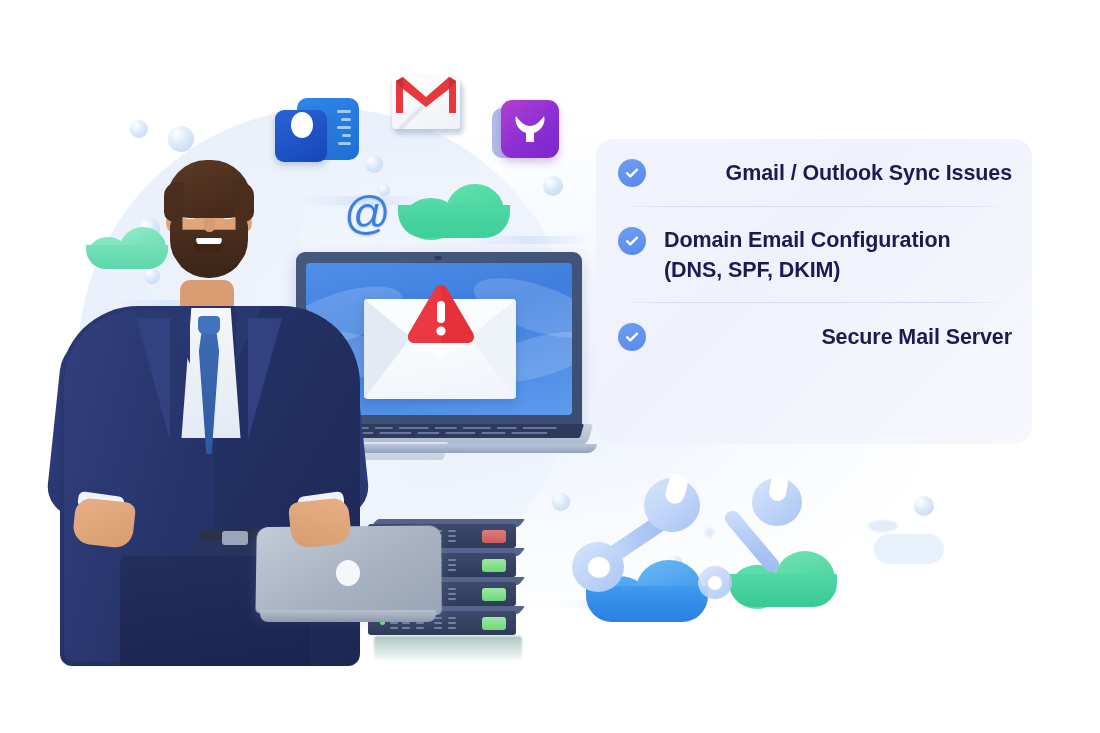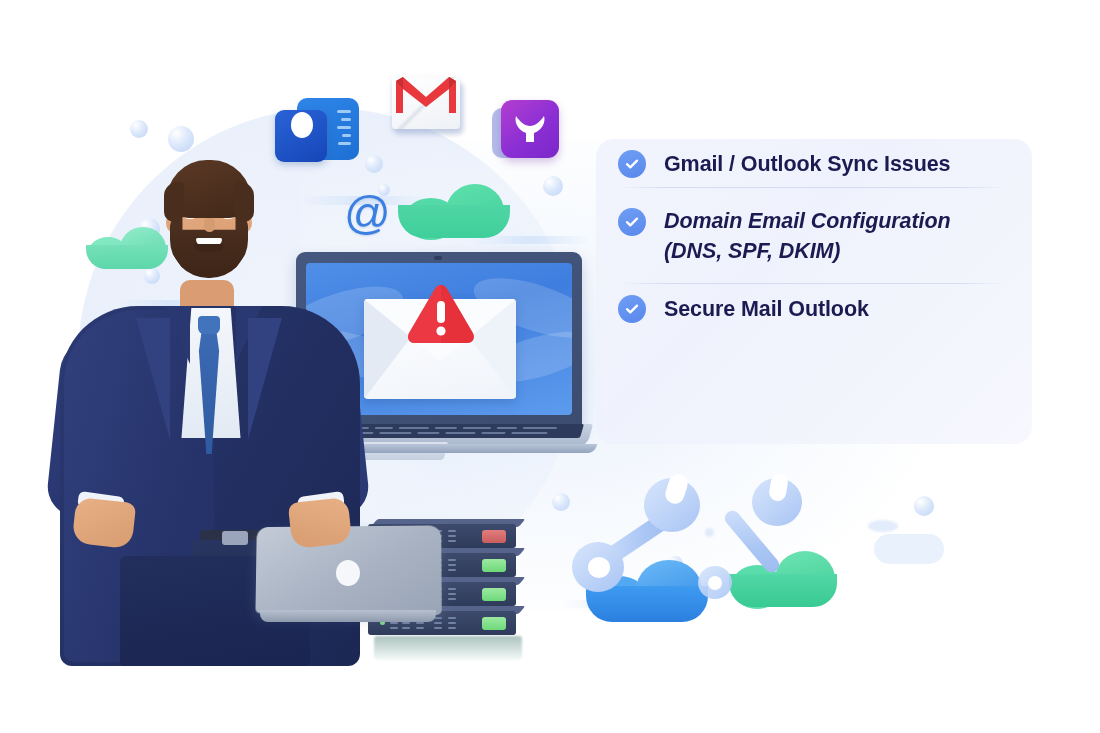--- a/index.html
+++ b/index.html
@@ -391,23 +391,23 @@
   }
   .check-circle svg { display:block; }
   .check-label {
     margin-left:18px;
     font-size:21.5px; font-weight:bold;
     color:#1b1b52;
     line-height:30px;
     letter-spacing:-0.1px;
     white-space: pre-line;
   }
-  .row-h1 { height:49px; align-items:center; }
+  .row-h1 { height:68px; align-items:center;justify-content:space-between; }
   .row-h1 .check-circle { margin-top:0; }
-  .row-tall { height:96px; padding-top:18px;font-style:italic; }
+  .row-tall { height:96px; padding-top:18px; }
 </style>
 </head>
 <body>
 
 <div id="stage">
 
   <div class="bg-blob"></div>
   <div class="bg-haze"></div>
 
   <div class="streak" style="left:300px; top:196px; width:130px; height:9px;"></div>
@@ -714,19 +714,19 @@
 (DNS, SPF, DKIM)</div>
         <div class="sep"></div>
       </div>
 
       <div class="check-row row-h1">
         <div class="check-circle">
           <svg width="16" height="16" viewBox="0 0 16 16">
               <path d="M3 8.2 L6.3 11.4 L13 4.6" fill="none" stroke="#ffffff" stroke-width="2.3" stroke-linecap="round" stroke-linejoin="round"></path>
             </svg>
         </div>
-        <div class="check-label">Secure Mail Outlook</div>
+        <div class="check-label">Secure Mail Server</div>
       </div>
 
     </div>
   </div>
 
 </div>
 
 </body></html>

